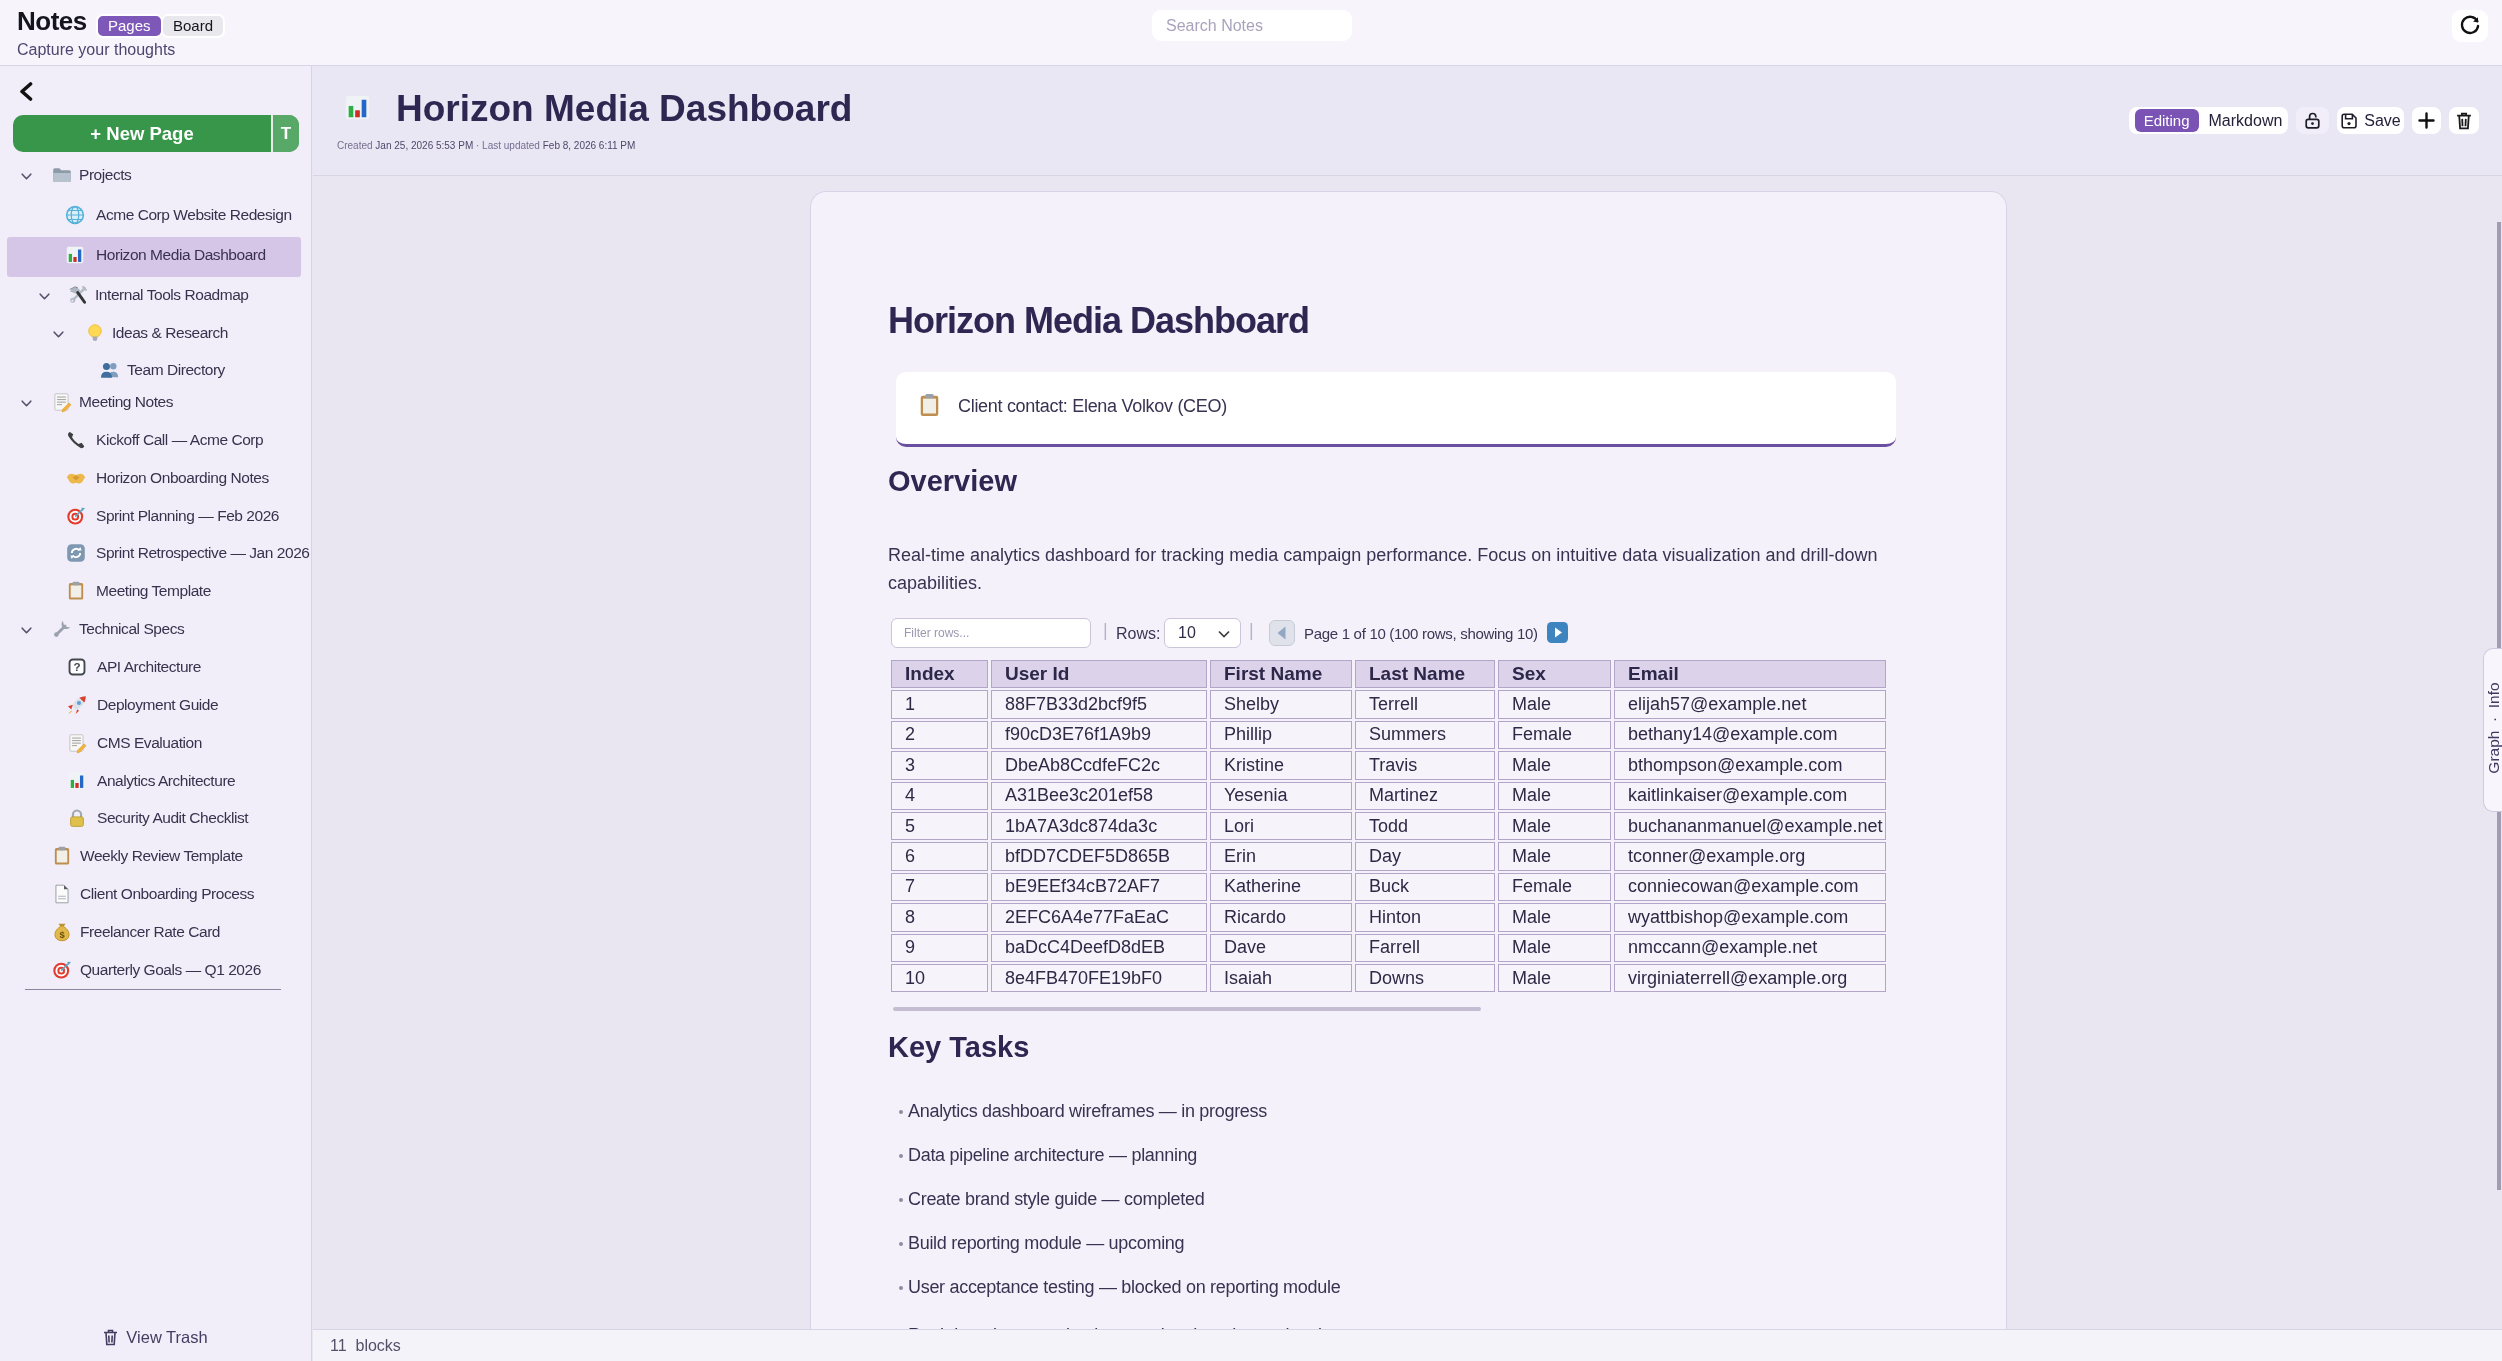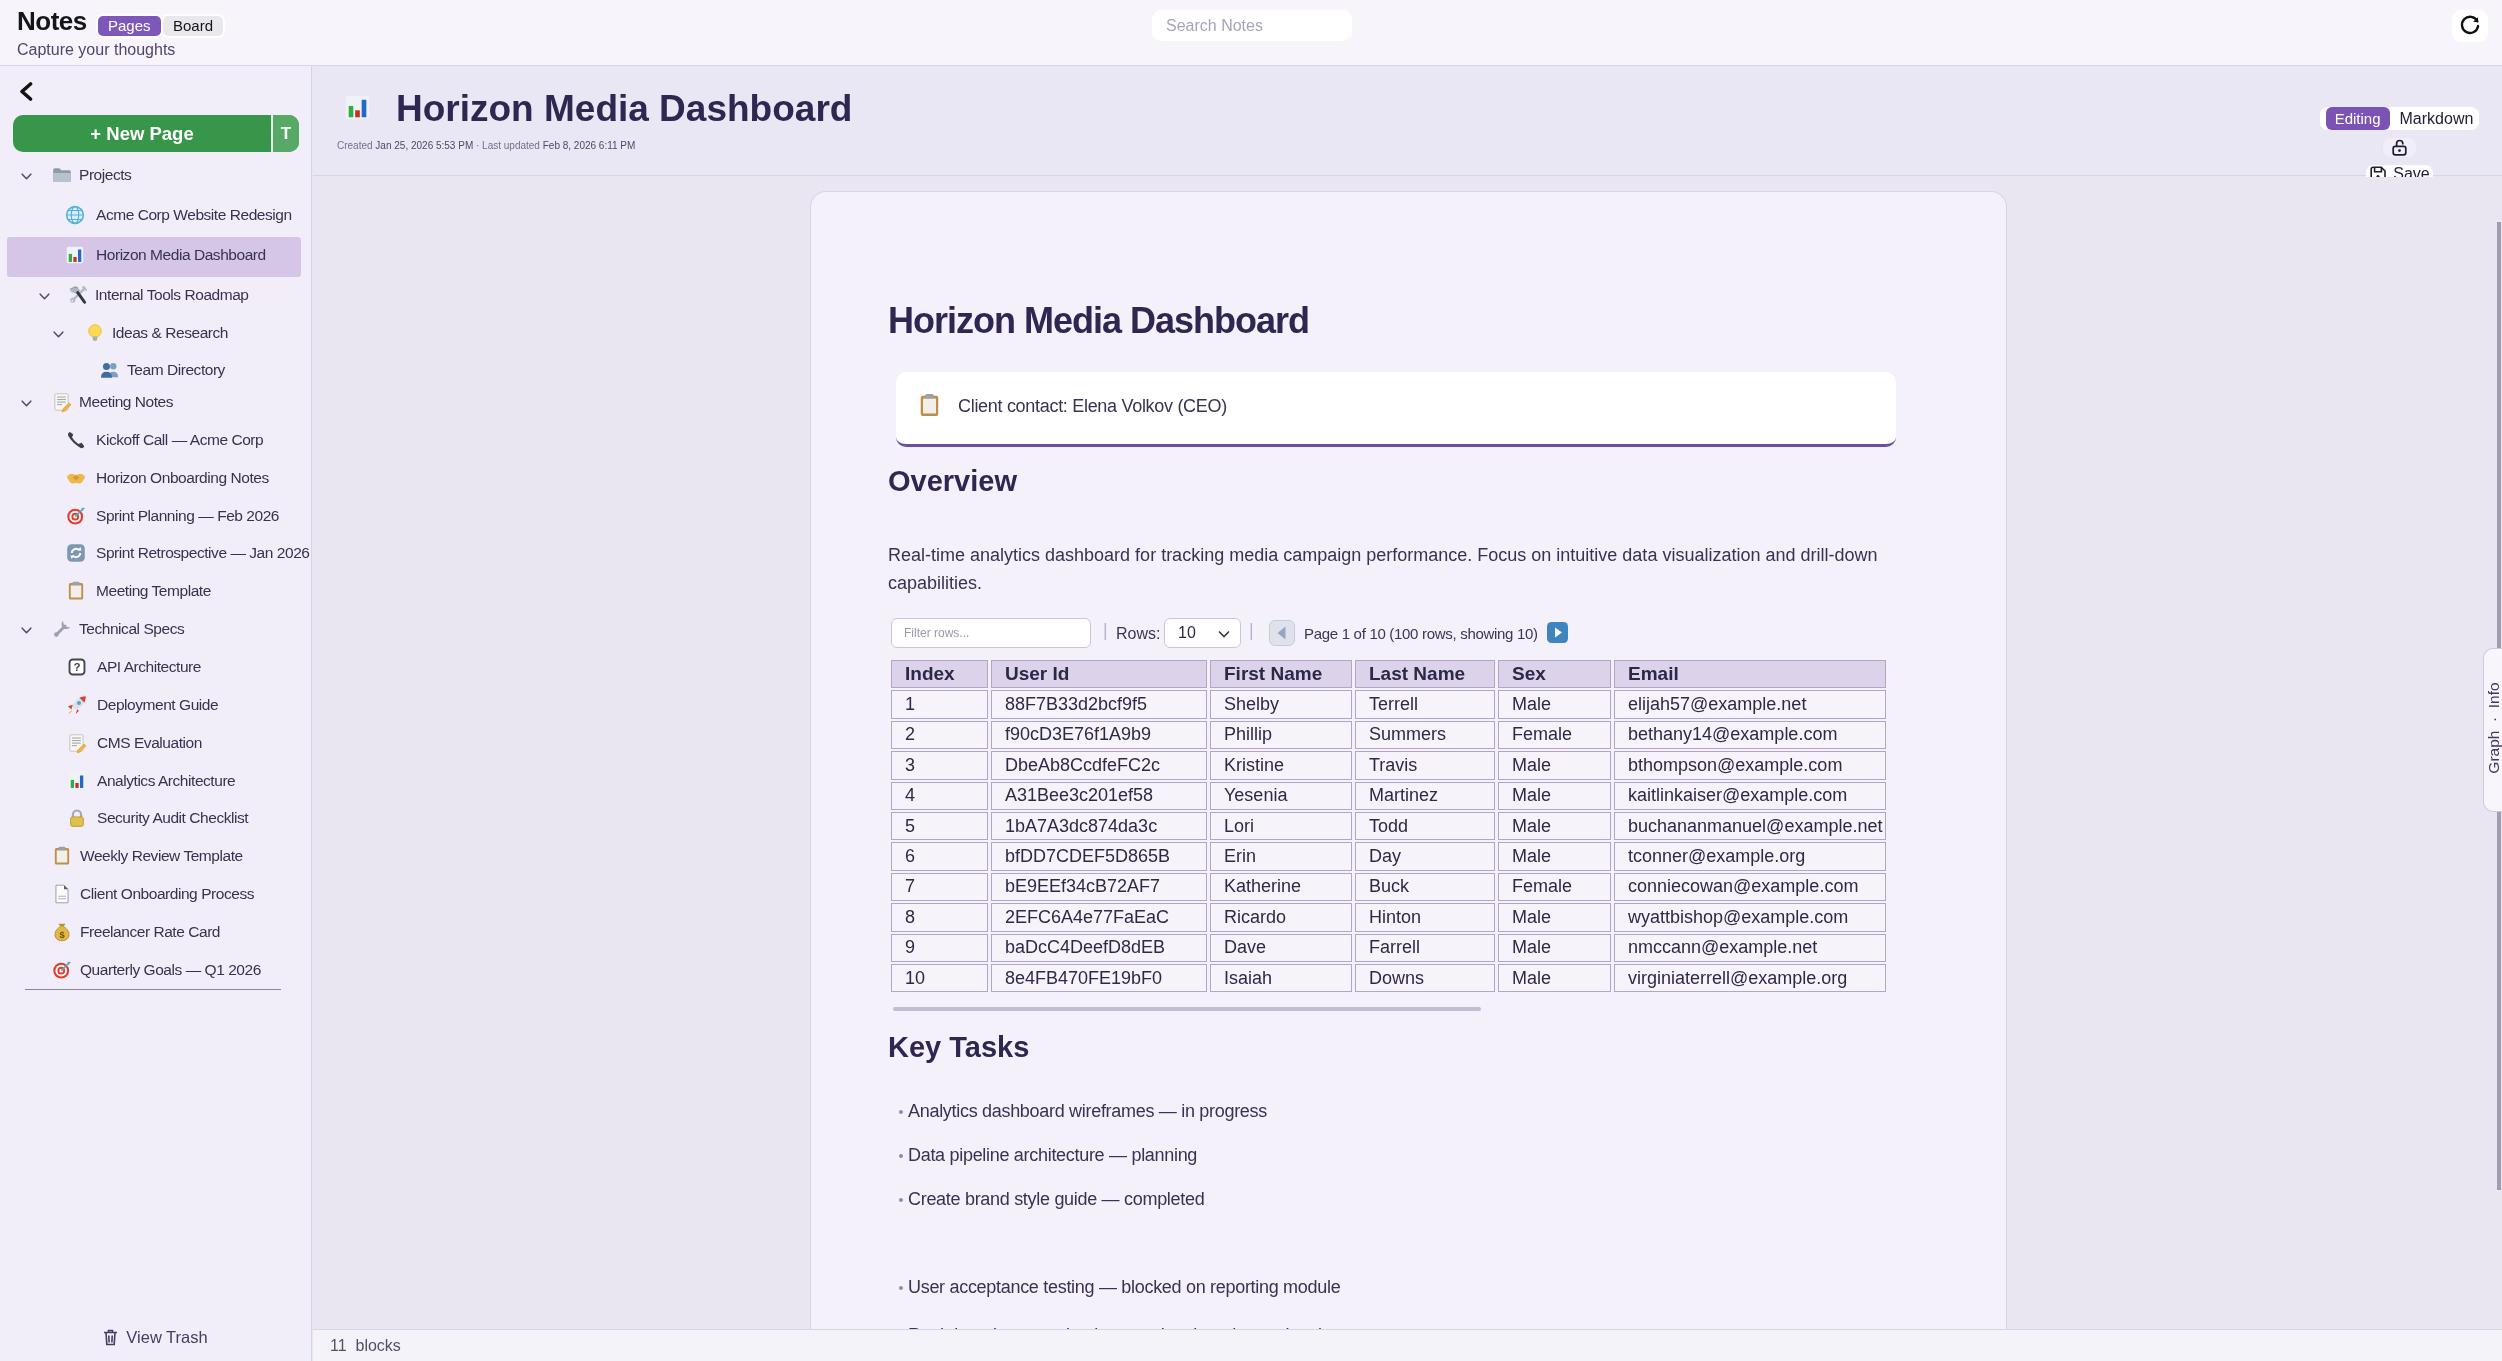--- a/index.html
+++ b/index.html
@@ -31,21 +31,21 @@
 .shr { position:absolute; left:25px; top:923px; width:256px; height:0; border-top:1.5px solid #8b85a0; }
 .viewtrash { position:absolute; left:0; top:1262px; width:311px; text-align:center; font-size:16.5px; color:#453c62; }
 .viewtrash svg { vertical-align:-3px; margin-right:8px; }
 
 
 .mhead { position:absolute; left:313px; top:66px; width:2189px; height:110px; background:#eae7f4; border-bottom:1px solid #d9d4e5; }
 .mtitle { position:absolute; left:83px; top:22px; font-size:37px; font-weight:bold; color:#2e2751; }
 .mticon { position:absolute; left:29px; top:26px; }
 .mmeta { position:absolute; left:24px; top:74px; font-size:10px; color:#4f4769; }
 .mmeta .g { color:#756e92; }
-.hbtns { position:absolute; right:23px; top:41px; height:27px; display:flex; gap:8px; align-items:center;flex-direction:column; }
+.hbtns { position:absolute; right:23px; top:41px; height:27px; display:flex; gap:8px; align-items:center; }
 .hbtn { height:27px; background:#fff; border-radius:8px; display:flex; align-items:center; justify-content:center; font-size:16px; color:#242038; }
 .hb-mode { width:159px; padding:0 2px; }
 .hb-mode .epill { background:#7a53b4; color:#fff; border-radius:6px; height:23px; line-height:23px; padding:0 9px; font-size:15px; margin-right:10px; }
 .hb-lock { width:33px; background:#f2eef9; }
 .hb-save { width:67px; gap:6px; }
 .hb-plus { width:29px; }
 .hb-del { width:30px; }
 
 
 .content { position:absolute; left:313px; top:177px; width:2189px; height:1152px; background:#e9e6f2; }
@@ -501,20 +501,24 @@
         <span class="ttx">Analytics dashboard wireframes  — in progress</span>
       </div>
     <div class="task" style="top:953px;">
         <span class="dot"></span>
         <span class="ttx">Data pipeline architecture  — planning</span>
       </div>
     <div class="task" style="top:997px;">
         <span class="dot"></span>
         <span class="ttx">Create brand style guide  — completed</span>
       </div>
+    <div class="task" style="top:1041px;">
+        <span class="dot"></span>
+        <span class="ttx">Build reporting module  — upcoming</span>
+      </div>
     <div class="task" style="top:1085px;">
         <span class="dot"></span>
         <span class="ttx">User acceptance testing  — blocked on reporting module</span>
       </div>
     <div class="task" style="top:1133px;">
         <span class="ttx">Real-time data sync implementation thoughts and review</span>
       </div>
   </div>
 </div>
 

